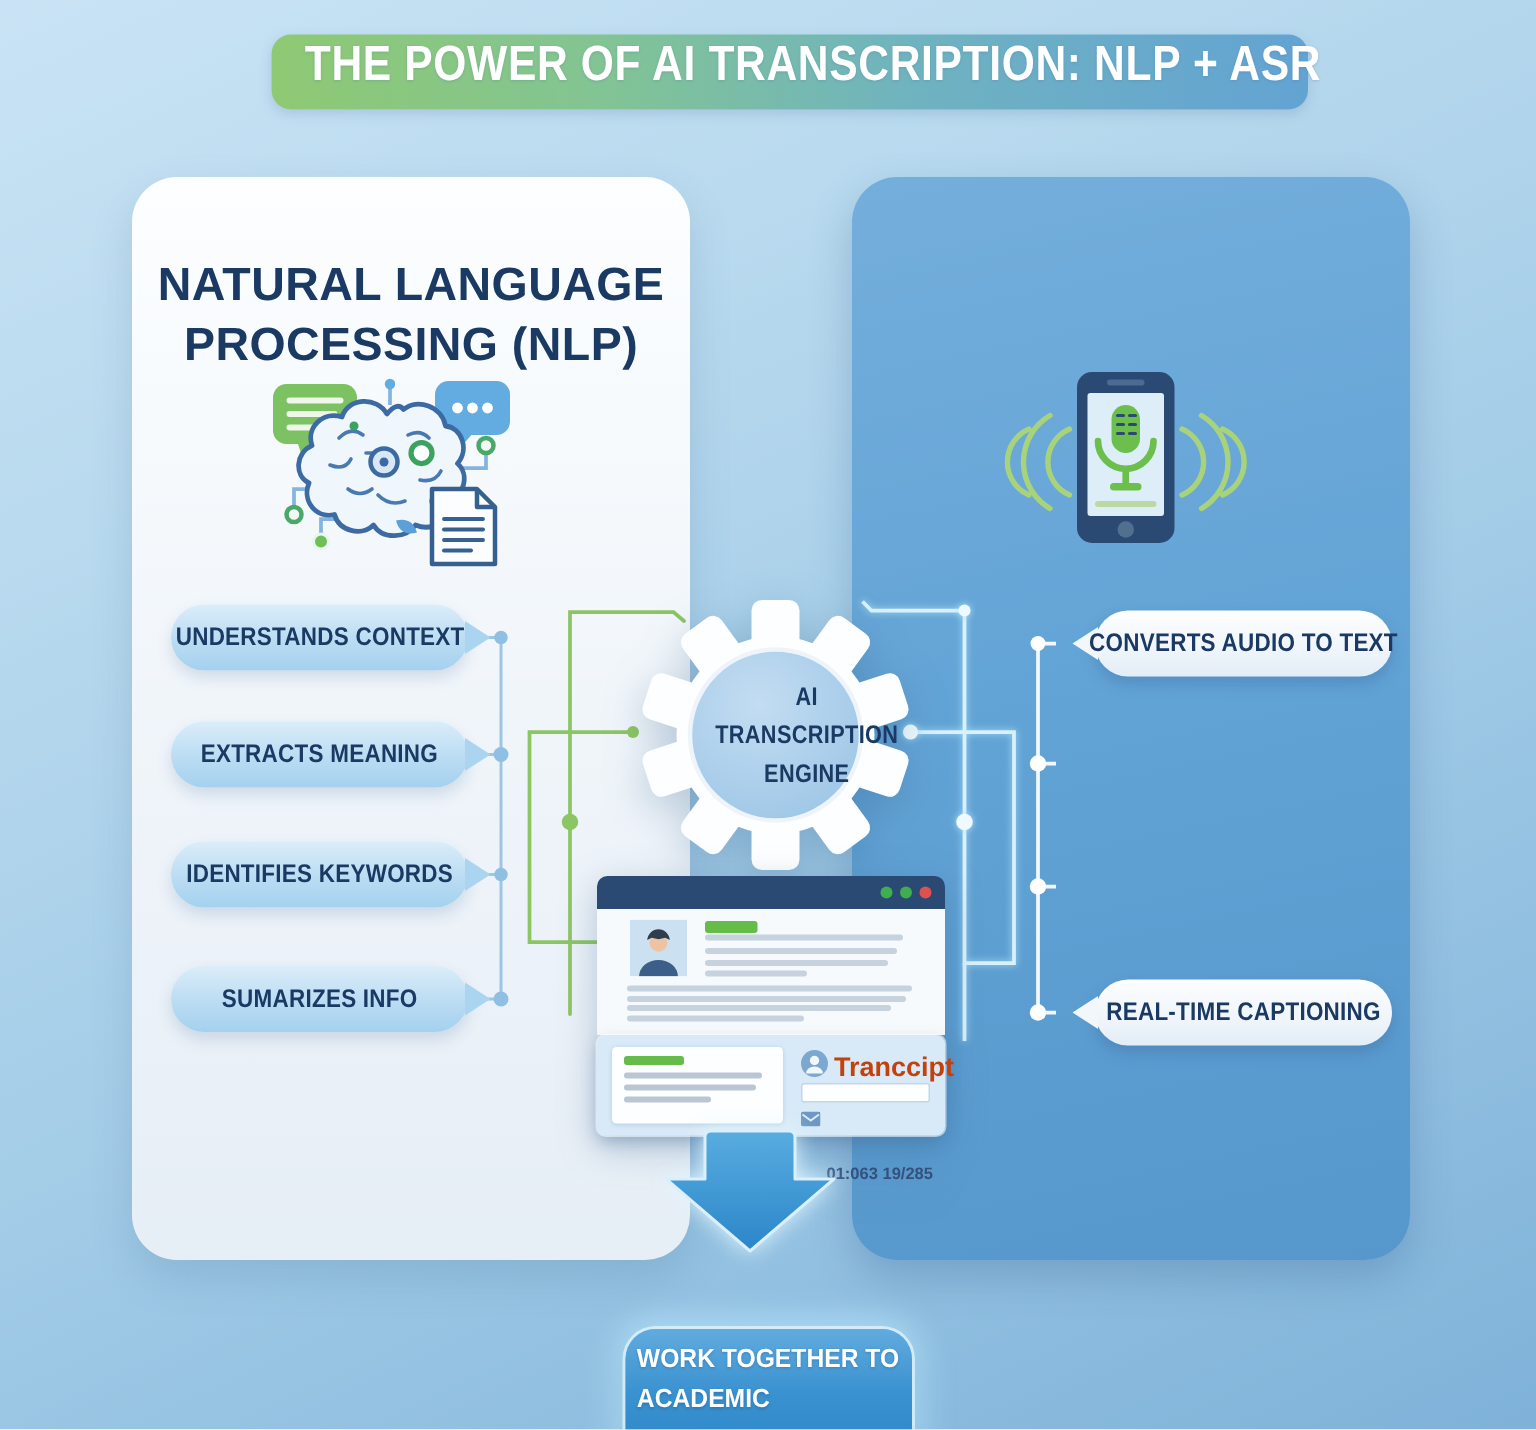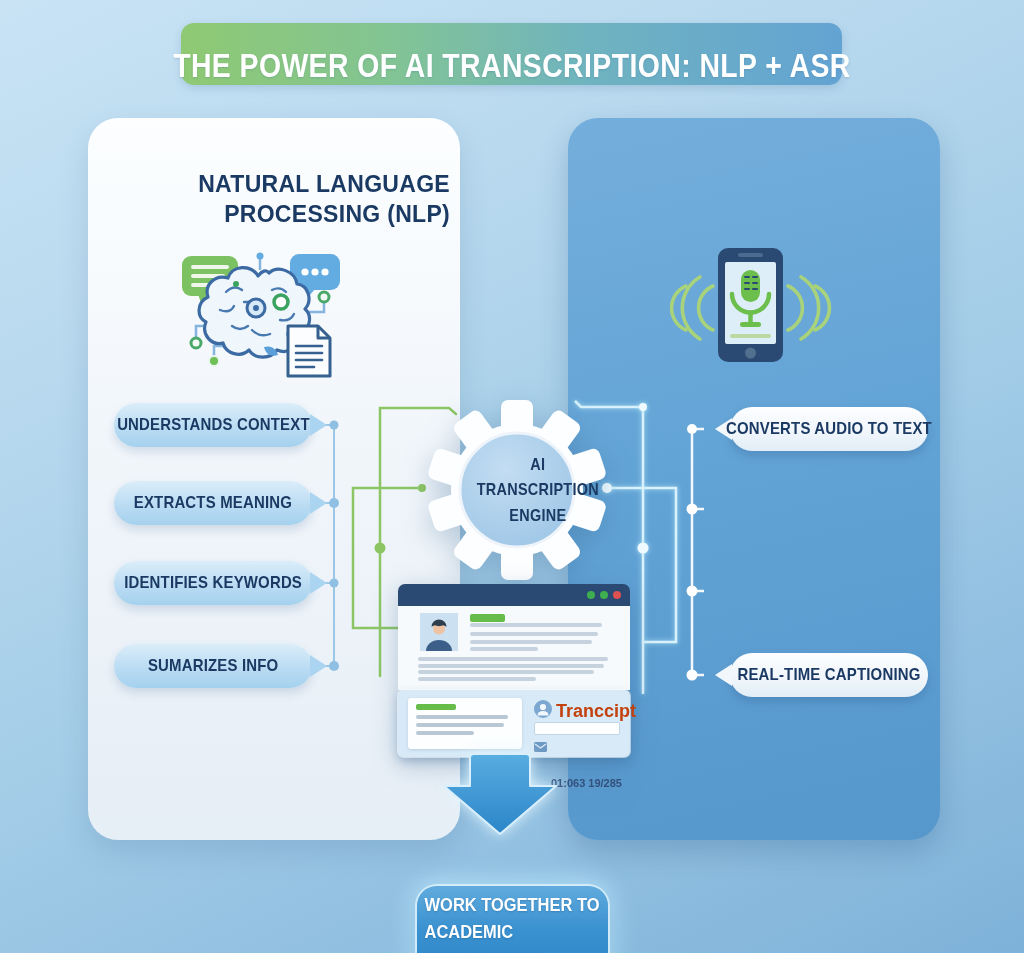--- a/index.html
+++ b/index.html
@@ -6,35 +6,35 @@
   body{font-family:"Liberation Sans",sans-serif;}
   .canvas{
     position:relative;width:1024px;height:953px;overflow:hidden;
     background:linear-gradient(155deg,#c9e3f5 0%,#b8d9ee 28%,#a4cde8 55%,#8bbbde 85%,#7fb2d9 100%);
   }
   .abs{position:absolute;}
   .pre{white-space:pre-line;}
 
   
   .title-banner{
-    left:181px;top:23px;width:661px;height:62px;border-radius:13px;
+    left:181px;top:23px;width:661px;height:50px;border-radius:13px;
     background:linear-gradient(90deg,var(--accent-green,#8fc973) 0%,#82c494 32%,#6fb3c0 62%,#63a3d3 100%);
-    display:flex;align-items:flex-end;justify-content:center;
-    box-shadow:0 3px 8px rgba(90,130,170,.25);z-index:6;
+    display:flex;align-items:flex-start;justify-content:center;
+    box-shadow:0 3px 8px rgba(90,130,170,.25);z-index:6;padding-left:30px;
   }
   .title-banner .txt{color:#fff;font-size:33px;font-weight:bold;letter-spacing:.5px;
     transform:scaleX(.86);white-space:nowrap;text-shadow:0 1px 2px rgba(60,110,150,.25);}
 
   
   .panel{top:118px;width:372px;height:722px;border-radius:30px;z-index:1;}
   .panel-nlp{left:88px;background:linear-gradient(180deg,#fcfeff 0%,#f0f5fa 50%,#e6eef6 100%);
     box-shadow:0 12px 28px rgba(70,110,150,.20);}
   .panel-asr{left:568px;background:linear-gradient(168deg,#74aedc 0%,#63a4d6 45%,#5697cc 100%);
     box-shadow:0 12px 28px rgba(50,95,140,.28);}
-  .panel-title{top:170px;width:352px;text-align:right;font-size:23px;font-weight:bold;
+  .panel-title{top:170px;width:352px;text-align:center;font-size:31px;font-weight:bold;
     line-height:1.3;letter-spacing:.3px;z-index:3;}
   .nlp-title{left:98px;color:var(--navy,#17345f);}
   .asr-title{left:578px;color:#ffffff;text-shadow:0 1px 2px rgba(40,80,120,.25);}
 
   
   .pill{height:44px;width:198px;display:flex;align-items:center;justify-content:center;z-index:3;}
   .pill .lbl{font-size:17px;font-weight:bold;color:var(--navy,#15345d);white-space:nowrap;
     transform:scaleX(.88);letter-spacing:.2px;}
   .pill-nlp{left:114px;border-radius:26px;
     background:linear-gradient(180deg,#dbedf9 0%,#badcf3 55%,#a5d1ee 100%);

